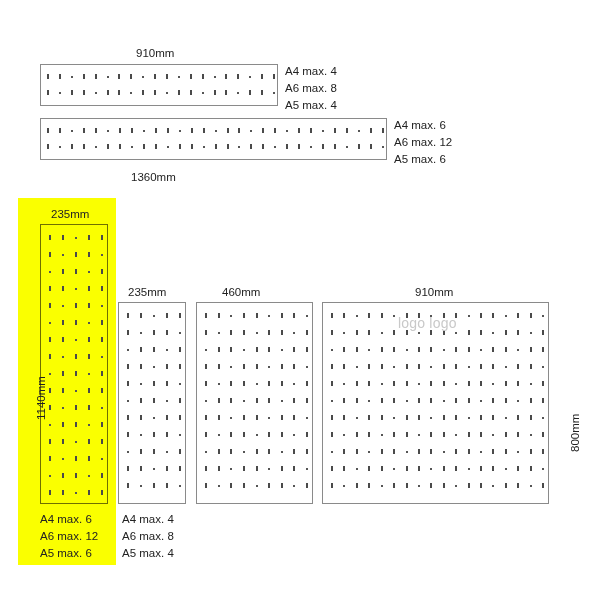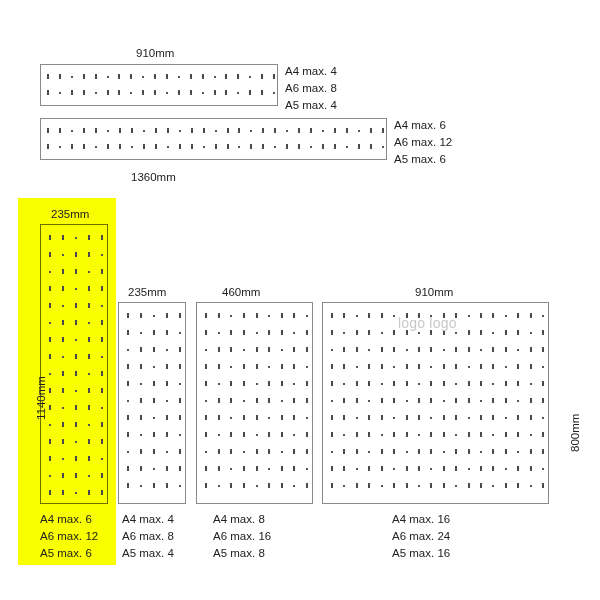--- a/index.html
+++ b/index.html
@@ -471,25 +471,20 @@
         <div class="hole" style="left: 33.3px; top: 180px;"></div>
         <div class="hole" style="left: 45.9px; top: 180px;"></div>
         <div class="hole sm" style="left: 58.5px; top: 181.5px;"></div>
         <div class="hole" style="left: 71.1px; top: 180px;"></div>
         <div class="hole" style="left: 83.8px; top: 180px;"></div>
         <div class="hole sm" style="left: 96.4px; top: 181.5px;"></div>
         <div class="hole" style="left: 109px; top: 180px;"></div>
       </div>
   </div>
 
-  <div class="spec" style="left:213px; top:511px;">
-    <div>A4 max. 8</div>
-    <div>A6 max. 16</div>
-    <div>A5 max. 8</div>
-  </div>
 
   <div class="lbl dim" style="left:415px; top:285px;">910mm</div>
 
   <div class="panel" id="p5" style="left:322px; top:302px; width:227px; height:202px;">
     <div class="holes">
         <div class="hole" style="left: 8px; top: 10px;"></div>
         <div class="hole" style="left: 20.4px; top: 10px;"></div>
         <div class="hole sm" style="left: 32.8px; top: 11.5px;"></div>
         <div class="hole" style="left: 45.2px; top: 10px;"></div>
         <div class="hole" style="left: 57.6px; top: 10px;"></div>
@@ -686,19 +681,14 @@
         <div class="hole" style="left: 194.2px; top: 180px;"></div>
         <div class="hole sm" style="left: 206.6px; top: 181.5px;"></div>
         <div class="hole" style="left: 219px; top: 180px;"></div>
       </div>
   </div>
 
   <div class="logo" style="left:398px; top:315px;">logo logo</div>
 
   <div class="lbl vert" style="left:568px; top:452px;">800mm</div>
 
-  <div class="spec" style="left:392px; top:511px;">
-    <div>A4 max. 16</div>
-    <div>A6 max. 24</div>
-    <div>A5 max. 16</div>
-  </div>
 
 </div>
 
 </body></html>

